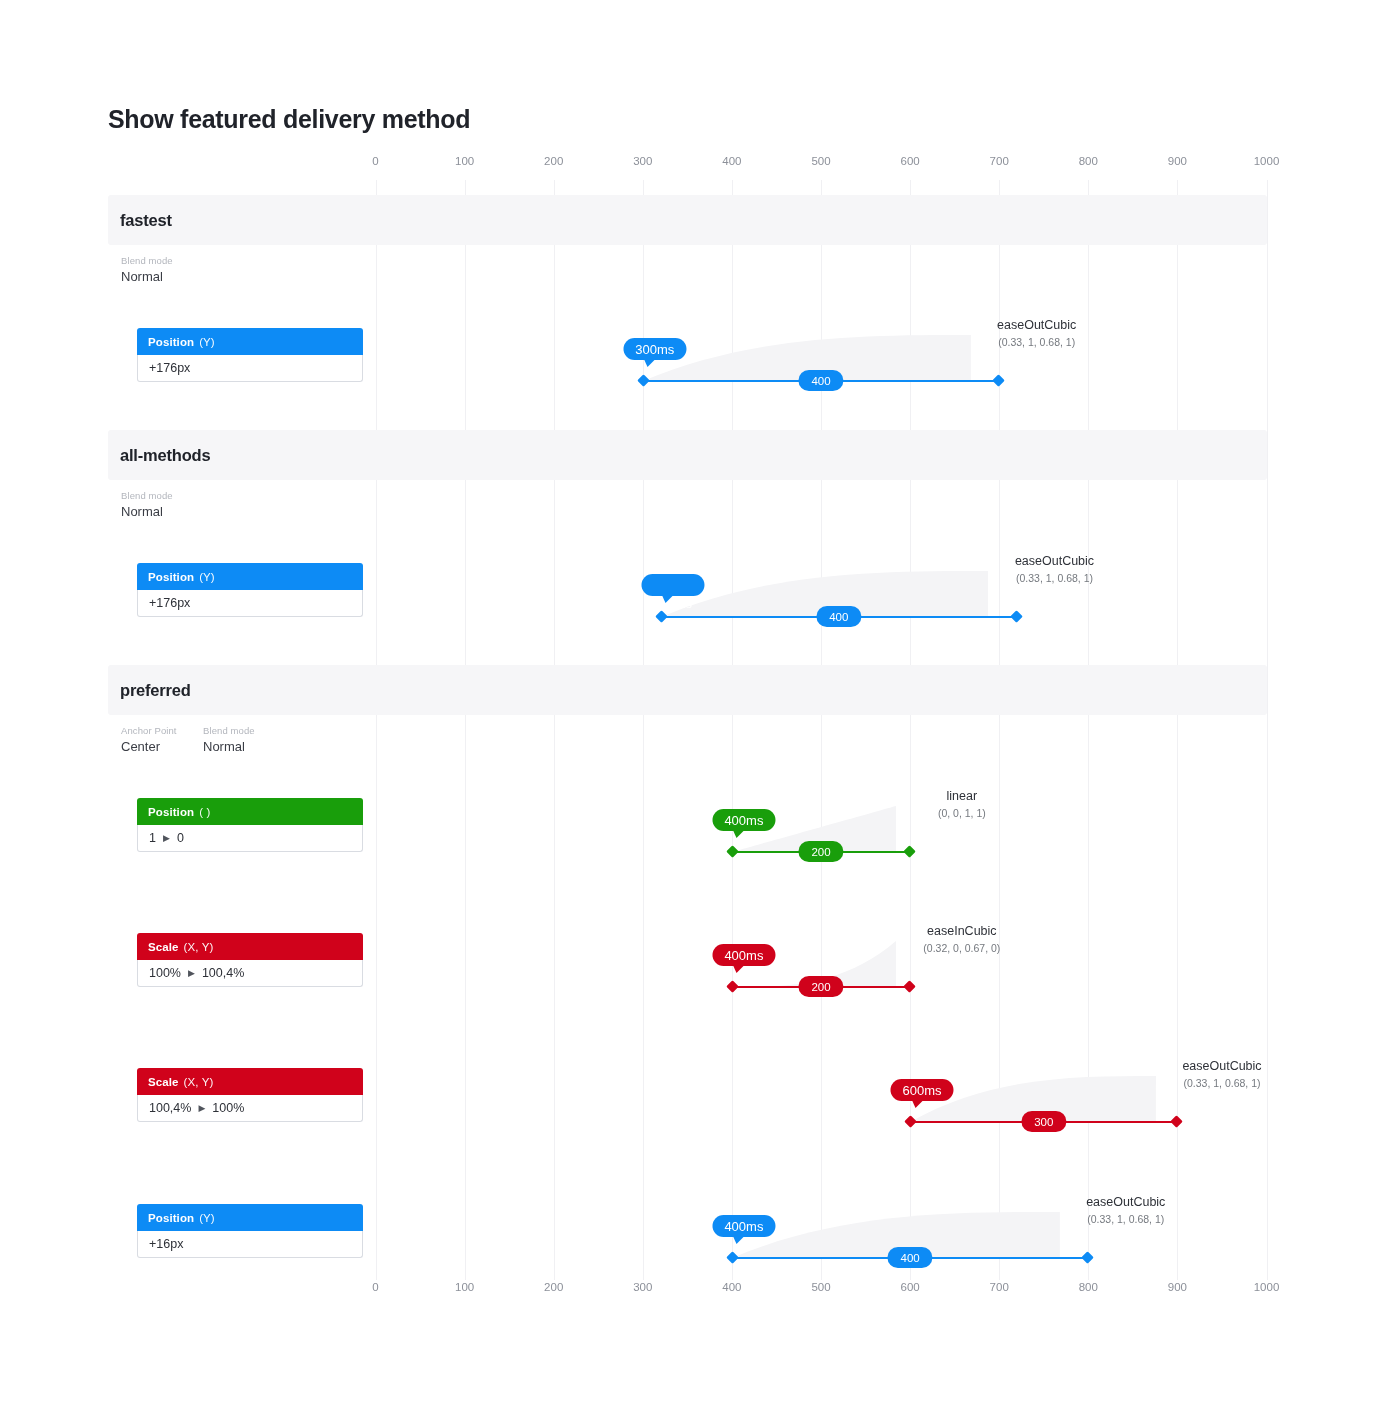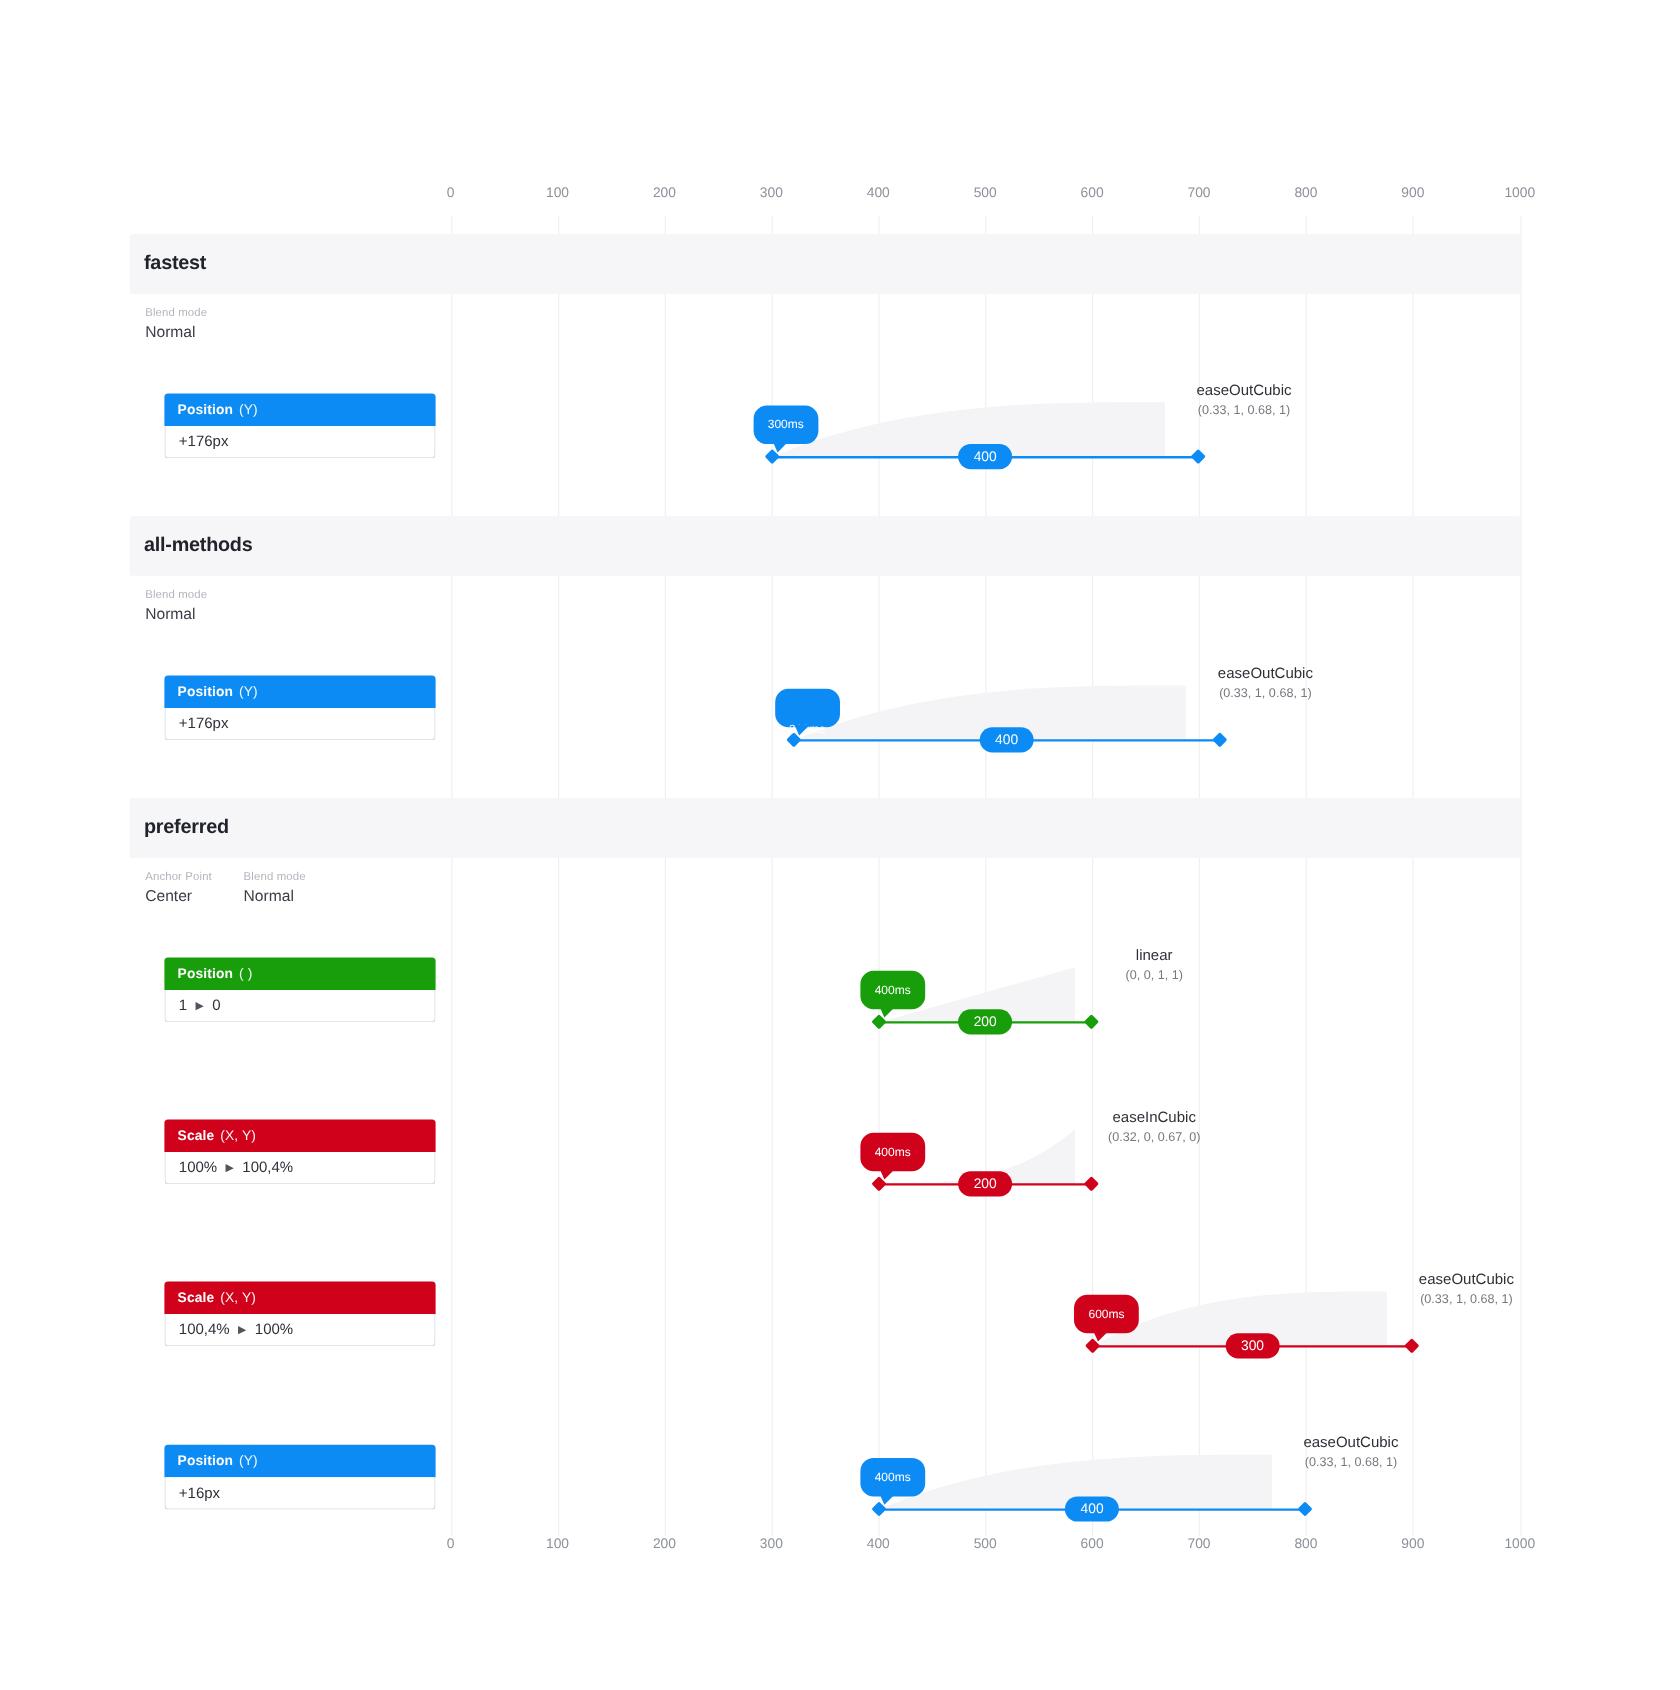--- a/index.html
+++ b/index.html
@@ -181,26 +181,26 @@
     color: #ffffff;
     white-space: nowrap;
   }
 
   
   .delay-bubble {
     position: absolute;
     top: -42px;
     transform: translateX(-50%);
     height: 22px;
-    padding: 16px 12px;
+    padding: 6px 12px;
     border-radius: 11px;
     display: flex;
     align-items: center;
     justify-content: center;
-    font-size: 10px;
+    font-size: 13px;
     color: #ffffff;
     white-space: nowrap;
   }
   .delay-bubble::after {
     content: "";
     position: absolute;
     bottom: -7px;
     left: 50%;
     margin-left: -11px;
     width: 0; height: 0;
@@ -230,20 +230,21 @@
     font-size: 10.5px;
     color: #75797f;
     margin-top: 4px;
   }
 </style>
 </head>
 <body>
 
 <div id="page">
 
+  <div class="page-title">Show featured delivery method</div>
 
   <div class="gridlayer" id="gridlayer">
       <div class="gridline" style="left: 376px;"></div>
       <div class="gridline" style="left: 465px;"></div>
       <div class="gridline" style="left: 554px;"></div>
       <div class="gridline" style="left: 643px;"></div>
       <div class="gridline" style="left: 732px;"></div>
       <div class="gridline" style="left: 821px;"></div>
       <div class="gridline" style="left: 910px;"></div>
       <div class="gridline" style="left: 999px;"></div>

